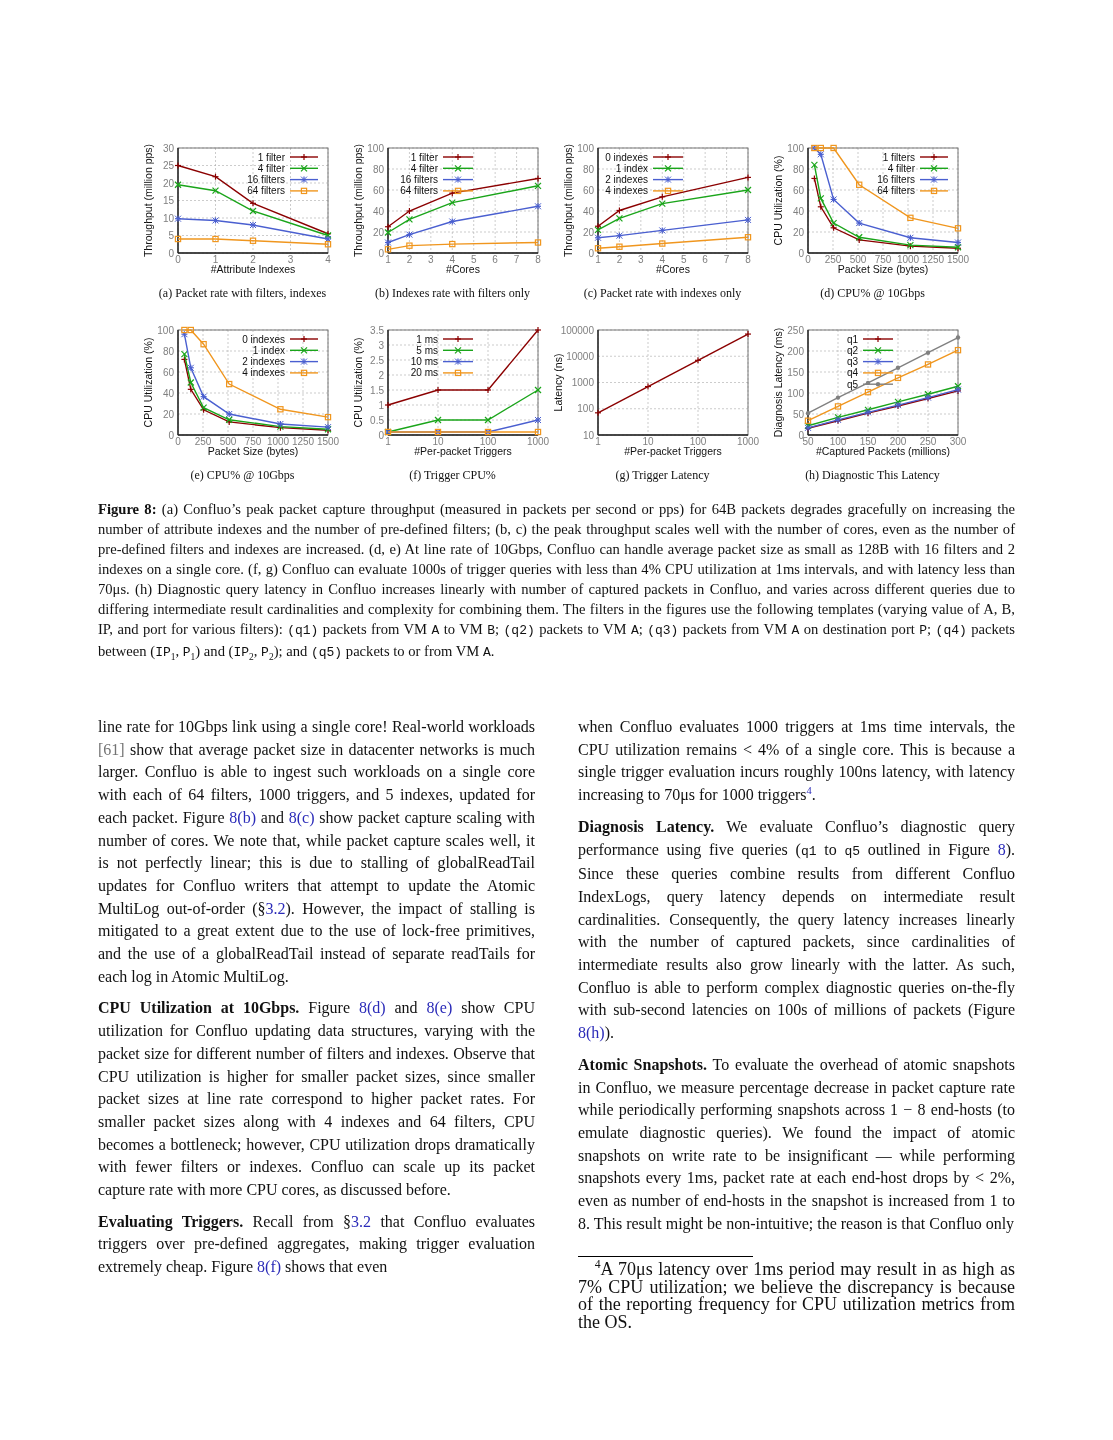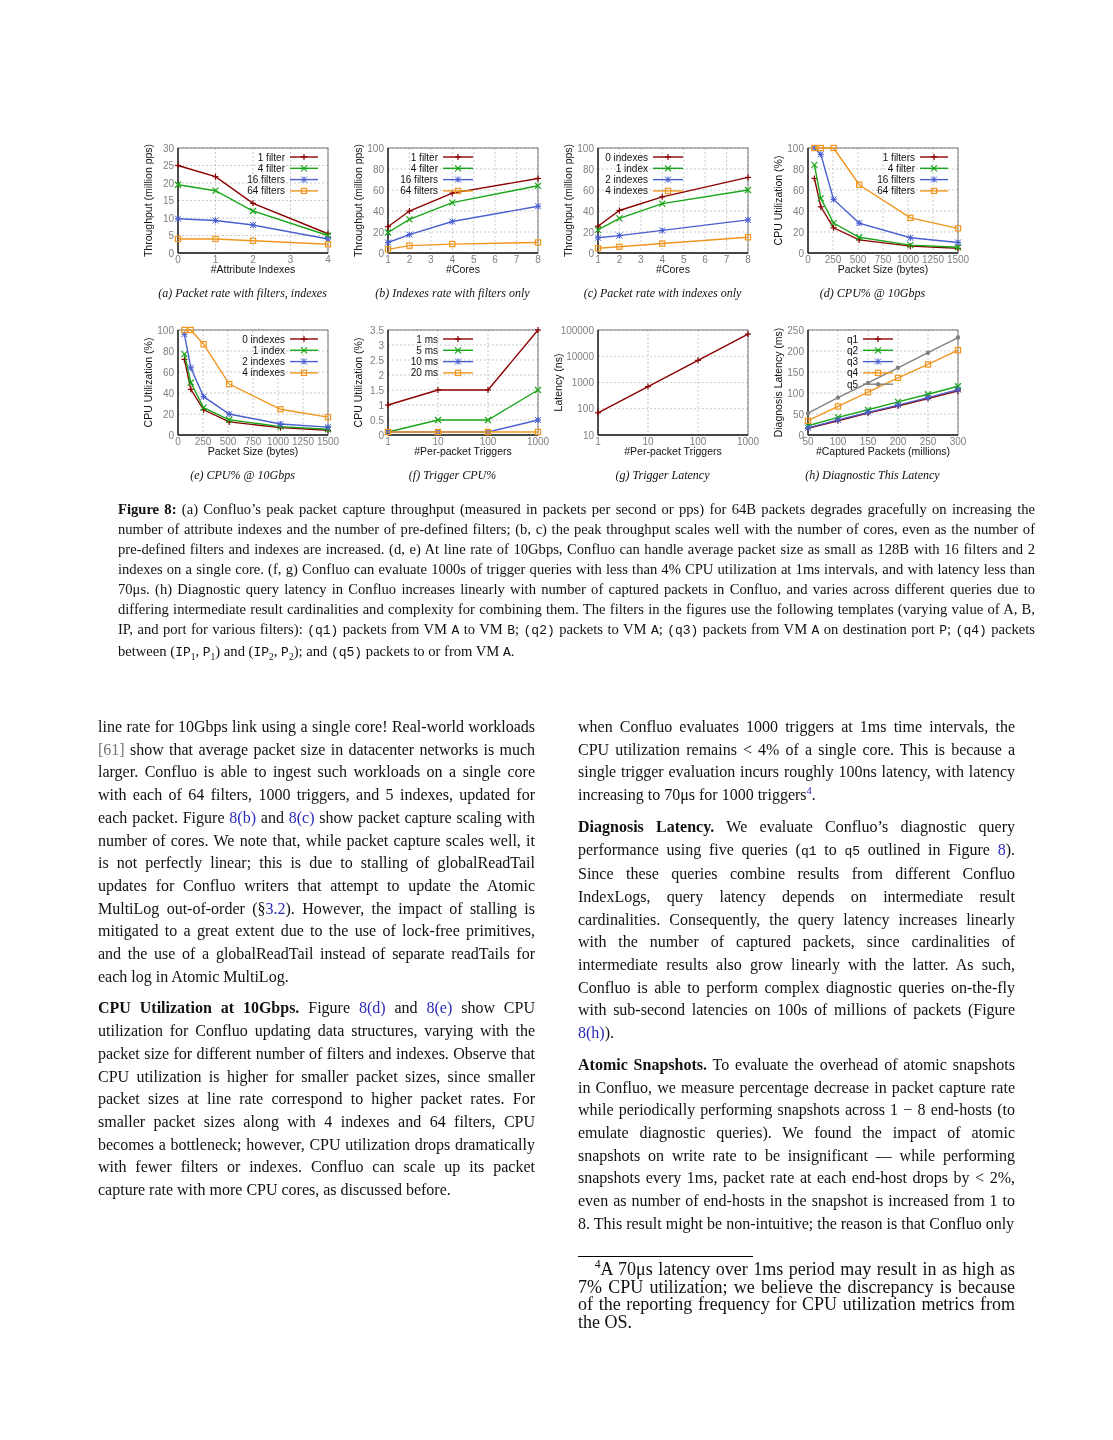--- a/index.html
+++ b/index.html
@@ -1,20 +1,20 @@
 <!DOCTYPE html>
 <html><head>
 <meta charset="utf-8">
 <style>
   html, body { margin: 0; padding: 0; background: #ffffff; }
   body { width: 1113px; height: 1440px; position: relative; overflow: hidden; font-family: "Liberation Serif", serif; color: #111; }
   .panel { position: absolute; width: 205px; height: 175px; }
   .panel svg { position: absolute; left: 0; top: 0; overflow: visible; }
-  .subcap { position: absolute; left: 0; width: 205px; text-align: center; font-family: "Liberation Serif", serif; font-size: 12px; top: 146px; font-style: italic; }
-  .figcap { position: absolute; left: 98px; top: 499px; width: 917px; font-size: 14.6px; line-height: 20px; text-align: justify; margin-left: 20px; }
+  .subcap { position: absolute; left: 0; width: 205px; text-align: center; font-family: "Liberation Serif", serif; font-size: 12px; top: 146px; }
+  .figcap { position: absolute; left: 98px; top: 499px; width: 917px; font-size: 14.6px; line-height: 20px; text-align: justify; }
   .figcap b { font-weight: bold; }
   .mono { font-family: "Liberation Mono", monospace; font-size: 13px; }
   .col { position: absolute; width: 437px; font-size: 16px; line-height: 22.7px; text-align: justify; }
   .col p { margin: 0 0 9px 0; }
   .col p b { font-weight: bold; }
   .link { color: #2a2ab8; }
   .cite { color: #737373; }
   .footrule { position: absolute; left: 578px; top: 1256px; width: 175px; border-top: 1px solid #000; }
   .footnote { position: absolute; left: 578px; top: 1261px; width: 437px; font-size: 18px; line-height: 17.5px; text-align: justify; }
   sup { font-size: 0.65em; line-height: 0; }
@@ -1215,20 +1215,21 @@
       </g>
     </svg>
     <div class="subcap">(h)  Diagnostic This Latency</div>
   </div>
 
 <div class="figcap"><b>Figure 8:</b><span id="figcap-body"><span> (a) Confluo’s peak packet capture throughput (measured in packets per second or pps) for 64B packets degrades gracefully on increasing the number of attribute indexes and the number of pre-defined filters; (b, c) the peak throughput scales well with the number of cores, even as the number of pre-defined filters and indexes are increased. (d, e) At line rate of 10Gbps, Confluo can handle average packet size as small as 128B with 16 filters and 2 indexes on a single core. (f, g) Confluo can evaluate 1000s of trigger queries with less than 4% CPU utilization at 1ms intervals, and with latency less than 70μs. (h) Diagnostic query latency in Confluo increases linearly with number of captured packets in Confluo, and varies across different queries due to differing intermediate result cardinalities and complexity for combining them. The filters in the figures use the following templates (varying value of A, B, IP, and port for various filters): </span><span class="mono">(q1)</span><span> packets from VM </span><span class="mono">A</span><span> to VM </span><span class="mono">B</span><span>; </span><span class="mono">(q2)</span><span> packets to VM </span><span class="mono">A</span><span>; </span><span class="mono">(q3)</span><span> packets from VM </span><span class="mono">A</span><span> on destination port </span><span class="mono">P</span><span>; </span><span class="mono">(q4)</span><span> packets between (</span><span class="mono">IP</span><sub>1</sub><span>, </span><span class="mono">P</span><sub>1</sub><span>) and (</span><span class="mono">IP</span><sub>2</sub><span>, </span><span class="mono">P</span><sub>2</sub><span>); and </span><span class="mono">(q5)</span><span> packets to or from VM </span><span class="mono">A</span><span>.</span></span></div>
 
 <div class="col" style="left:98px; top:716px;">
   <p><span>line rate for 10Gbps link using a single core! Real-world workloads </span><span class="cite">[61]</span><span> show that average packet size in datacenter networks is much larger. Confluo is able to ingest such workloads on a single core with each of 64 filters, 1000 triggers, and 5 indexes, updated for each packet. Figure </span><span class="link">8(b)</span><span> and </span><span class="link">8(c)</span><span> show packet capture scaling with number of cores. We note that, while packet capture scales well, it is not perfectly linear; this is due to stalling of globalReadTail updates for Confluo writers that attempt to update the Atomic MultiLog out-of-order (§</span><span class="link">3.2</span><span>). However, the impact of stalling is mitigated to a great extent due to the use of lock-free primitives, and the use of a globalReadTail instead of separate readTails for each log in Atomic MultiLog.</span></p>
   <p><b>CPU Utilization at 10Gbps.</b><span> Figure </span><span class="link">8(d)</span><span> and </span><span class="link">8(e)</span><span> show CPU utilization for Confluo updating data structures, varying with the packet size for different number of filters and indexes. Observe that CPU utilization is higher for smaller packet sizes, since smaller packet sizes at line rate correspond to higher packet rates. For smaller packet sizes along with 4 indexes and 64 filters, CPU becomes a bottleneck; however, CPU utilization drops dramatically with fewer filters or indexes. Confluo can scale up its packet capture rate with more CPU cores, as discussed before.</span></p>
+  <p><b>Evaluating Triggers.</b><span> Recall from §</span><span class="link">3.2</span><span> that Confluo evaluates triggers over pre-defined aggregates, making trigger evaluation extremely cheap. Figure </span><span class="link">8(f)</span><span> shows that even</span></p>
 </div>
 
 <div class="col" style="left:578px; top:716px;">
   <p><span>when Confluo evaluates 1000 triggers at 1ms time intervals, the CPU utilization remains &lt; 4% of a single core. This is because a single trigger evaluation incurs roughly 100ns latency, with latency increasing to 70μs for 1000 triggers</span><sup class="link">4</sup><span>.</span></p>
   <p><b>Diagnosis Latency.</b><span> We evaluate Confluo’s diagnostic query performance using five queries (</span><span class="mono">q1</span><span> to </span><span class="mono">q5</span><span> outlined in Figure </span><span class="link">8</span><span>). Since these queries combine results from different Confluo IndexLogs, query latency depends on intermediate result cardinalities. Consequently, the query latency increases linearly with the number of captured packets, since cardinalities of intermediate results also grow linearly with the latter. As such, Confluo is able to perform complex diagnostic queries on-the-fly with sub-second latencies on 100s of millions of packets (Figure </span><span class="link">8(h)</span><span>).</span></p>
   <p><b>Atomic Snapshots.</b><span> To evaluate the overhead of atomic snapshots in Confluo, we measure percentage decrease in packet capture rate while periodically performing snapshots across 1 − 8 end-hosts (to emulate diagnostic queries). We found the impact of atomic snapshots on write rate to be insignificant — while performing snapshots every 1ms, packet rate at each end-host drops by &lt; 2%, even as number of end-hosts in the snapshot is increased from 1 to 8. This result might be non-intuitive; the reason is that Confluo only</span></p>
 </div>
 
 <div class="footrule"></div>
 <div class="footnote">&nbsp;&nbsp;&nbsp;<sup>4</sup><span>A 70μs latency over 1ms period may result in as high as 7% CPU utilization; we believe the discrepancy is because of the reporting frequency for CPU utilization metrics from the OS.</span></div>

